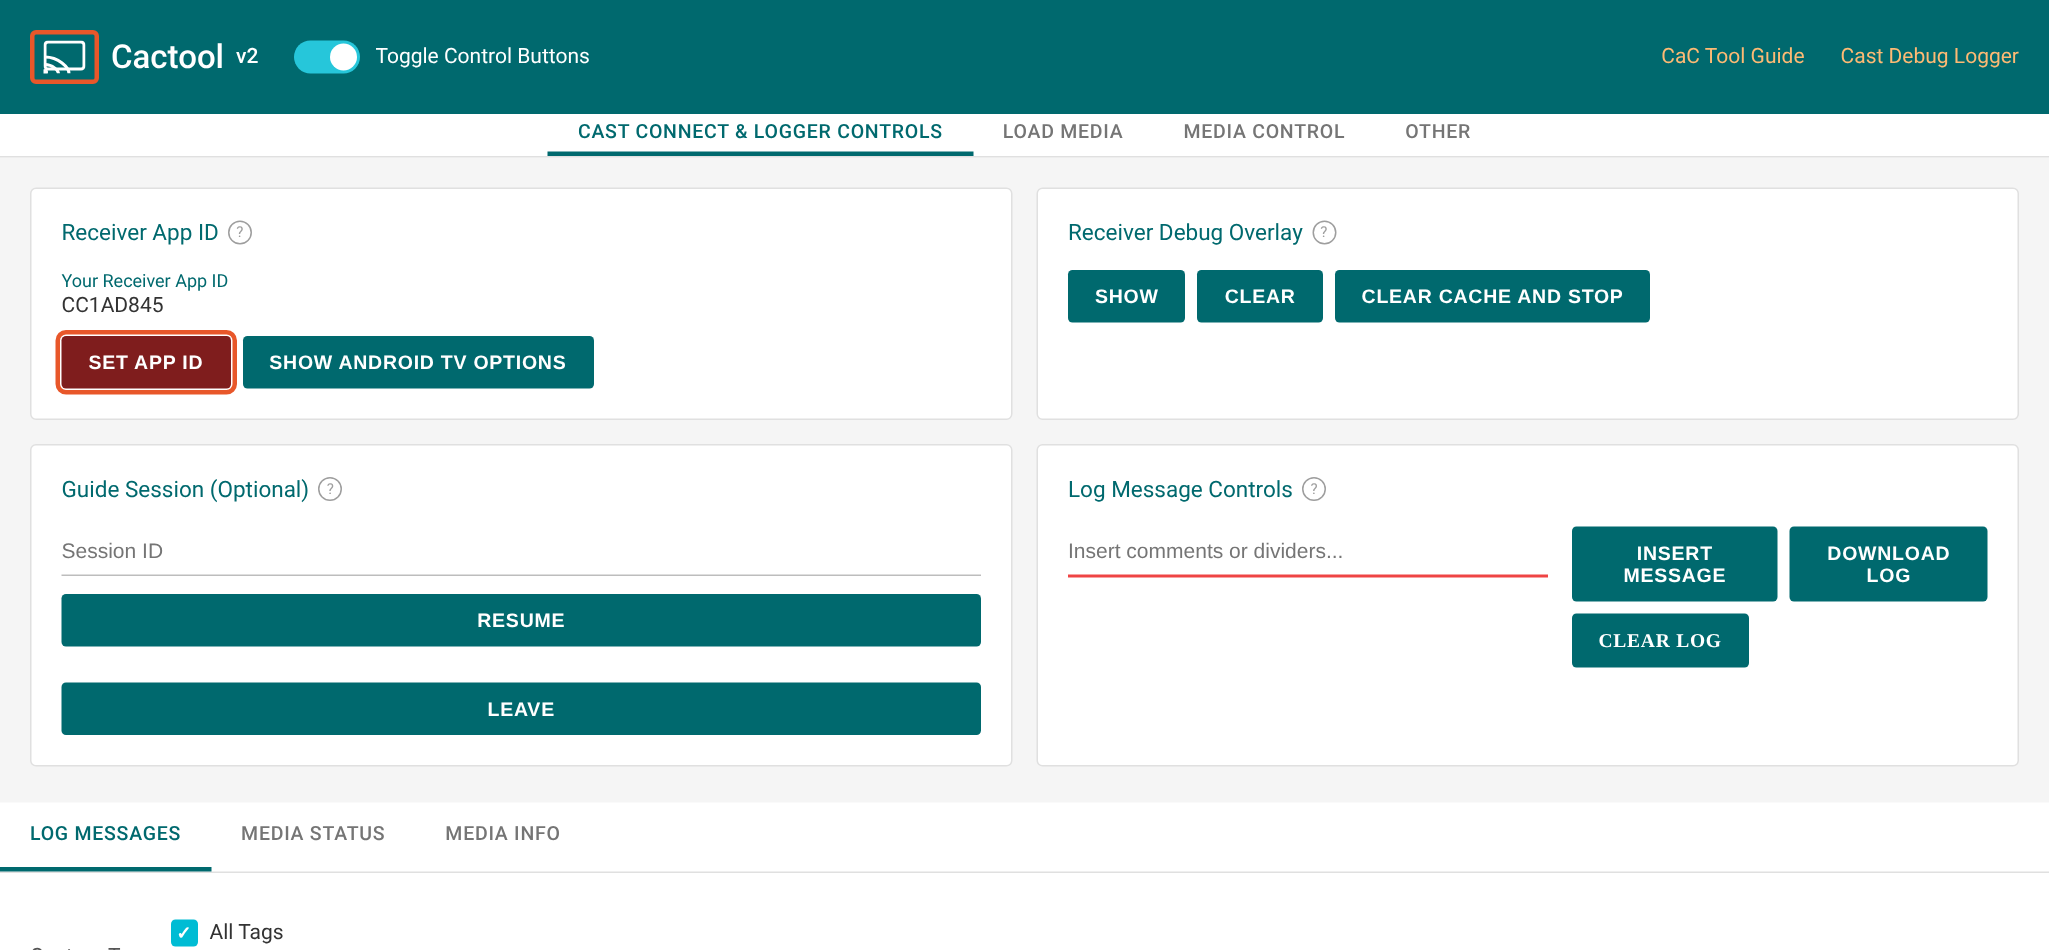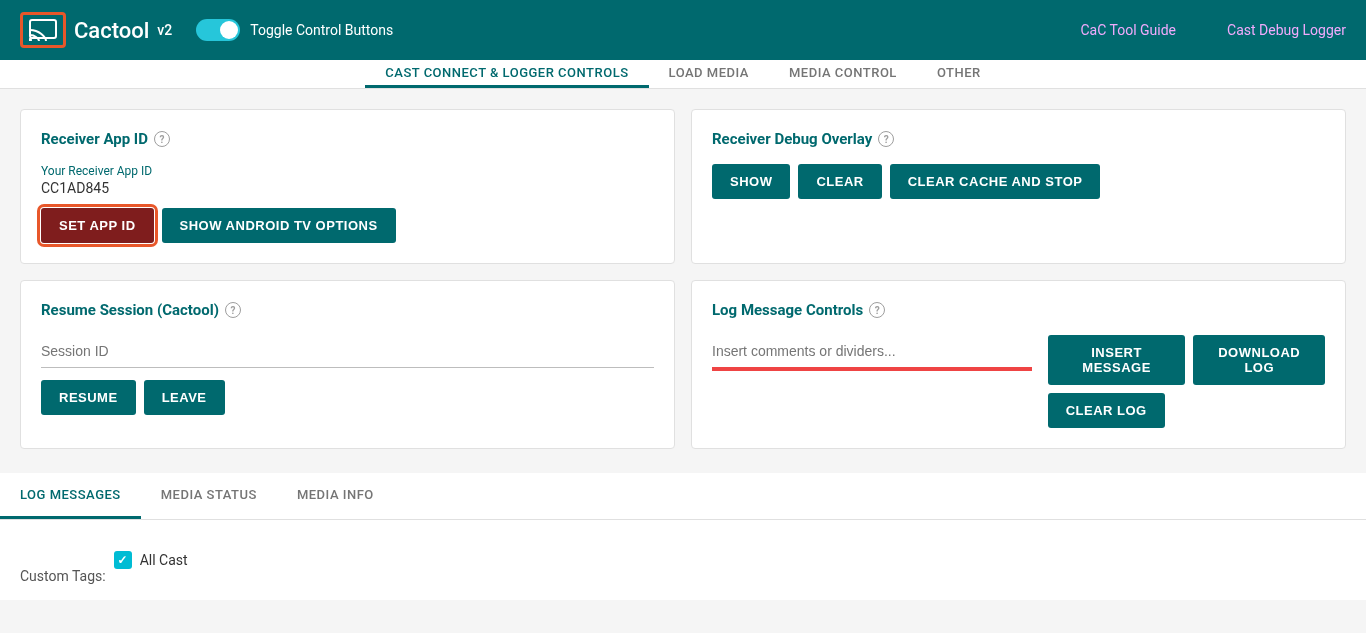--- a/index.html
+++ b/index.html
@@ -4,21 +4,21 @@
   <style>
     * { box-sizing: border-box; margin: 0; padding: 0; }
     body { font-family: 'Roboto', Arial, sans-serif; background: #f5f5f5; color: #333; font-size: 14px; }
 
     
     .header {
       background: #00696e;
       display: flex;
       align-items: center;
       padding: 0 20px;
-      height: 60px;
+      height: 76px;
       gap: 16px;
     }
     .header-logo {
       display: flex;
       align-items: center;
       gap: 8px;
       color: white;
       font-size: 22px;
       font-weight: 500;
     }
@@ -67,25 +67,24 @@
     }
     .toggle-label {
       font-size: 14px;
     }
     .header-nav-links {
       margin-left: auto;
       display: flex;
       gap: 24px;
     }
     .header-nav-link {
-      color: #f0abfc;
+      color: #fdba74;
       text-decoration: none;
       font-size: 14px;
       cursor: pointer;
-      margin-left: 27px;
     }
 
     
     .main-tabs {
       background: white;
       display: flex;
       justify-content: center;
       border-bottom: 1px solid #e0e0e0;
       padding: 0 20px;
     }
@@ -122,21 +121,21 @@
       background: white;
       border-radius: 4px;
       padding: 20px;
       flex: 1;
       border: 1px solid #e0e0e0;
     }
 
     .card-title {
       color: #00696e;
       font-size: 15px;
-      font-weight: 700;
+      font-weight: 400;
       margin-bottom: 16px;
       display: flex;
       align-items: center;
       gap: 6px;
     }
     .help-icon {
       width: 16px;
       height: 16px;
       border: 1.5px solid #9e9e9e;
       border-radius: 50%;
@@ -202,28 +201,29 @@
       border-bottom: 1px solid #bdbdbd;
       padding: 8px 0;
       font-size: 14px;
       color: #0c4a6e;
       outline: none;
       background: transparent;
       margin-bottom: 12px;
     }
     .resume-buttons {
       display: flex;
-      gap: 8px;
+      gap: 24px;
+      flex-direction: column;
     }
 
     
     .log-input {
       width: 60%;
       border: none;
-      border-bottom: 4px solid #ef4444;
+      border-bottom: 2px solid #ef4444;
       padding: 8px 0;
       font-size: 14px;
       color: #9e9e9e;
       outline: none;
       background: transparent;
     }
     .log-buttons-col {
       display: flex;
       flex-direction: column;
       gap: 8px;
@@ -361,21 +361,21 @@
         <button class="btn btn-normal">CLEAR CACHE AND STOP</button>
       </div>
     </div>
 
   </div>
 
   <div class="cards-row">
 
     <div class="card">
       <div class="card-title">
-        <span>Resume Session (Cactool)</span>
+        <span>Guide Session (Optional)</span>
         <span class="help-icon">?</span>
       </div>
       <input class="session-input" type="text" placeholder="Session ID" style="">
       <div class="resume-buttons">
         <button class="btn btn-normal">RESUME</button>
         <button class="btn btn-normal">LEAVE</button>
       </div>
     </div>
 
     <div class="card">
@@ -383,31 +383,31 @@
         <span>Log Message Controls</span>
         <span class="help-icon">?</span>
       </div>
       <div class="log-controls-row">
         <input class="log-input" type="text" placeholder="Insert comments or dividers..." style="">
         <div class="log-buttons-col">
           <div class="log-top-buttons">
             <button class="btn btn-normal">INSERT MESSAGE</button>
             <button class="btn btn-normal">DOWNLOAD LOG</button>
           </div>
-          <button class="btn btn-normal" style="align-self: flex-start;">CLEAR LOG</button>
+          <button class="btn btn-normal" style="align-self: flex-start; font-family: Liberation Serif, serif;">CLEAR LOG</button>
         </div>
       </div>
     </div>
 
   </div>
 </div>
 
 <div class="bottom-tabs">
   <div class="bottom-tab active">LOG MESSAGES</div>
   <div class="bottom-tab">MEDIA STATUS</div>
   <div class="bottom-tab">MEDIA INFO</div>
 </div>
 
 <div class="custom-tags-area">
   <span class="custom-tags-label">Custom Tags:</span>
   <div class="checkbox-custom"></div>
-  <span class="all-tags-label">All Cast</span>
+  <span class="all-tags-label">All Tags</span>
 </div>
 
 </body></html>

